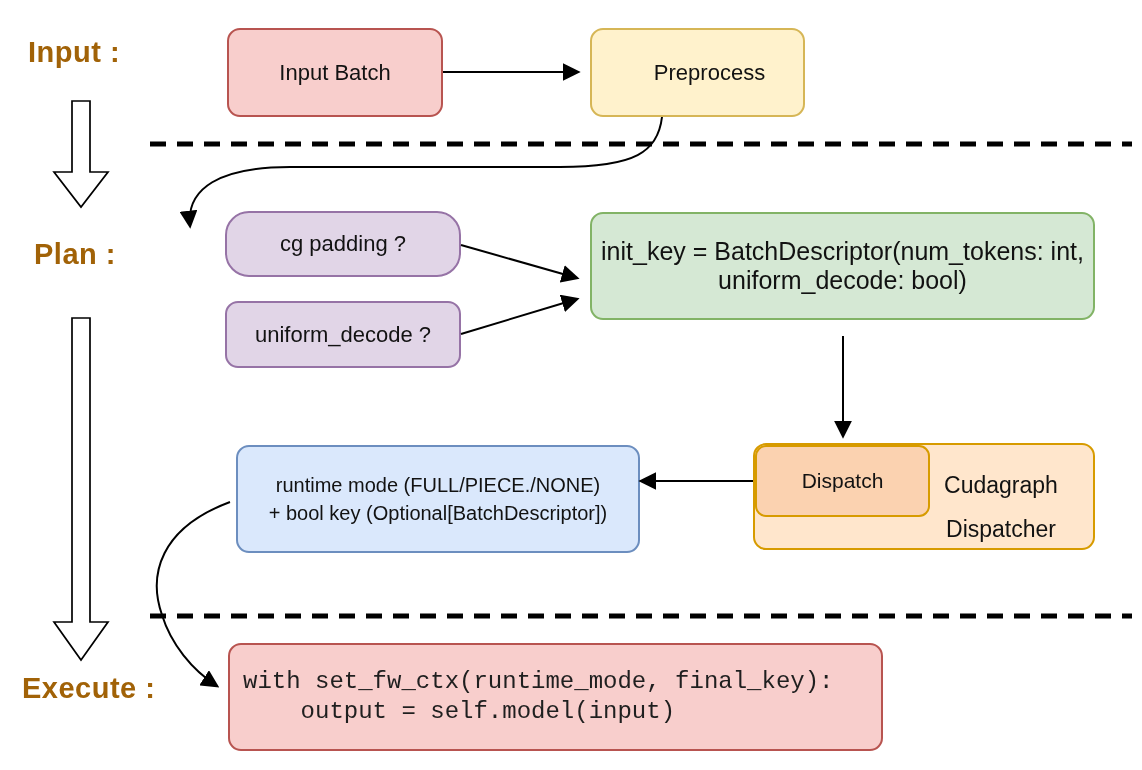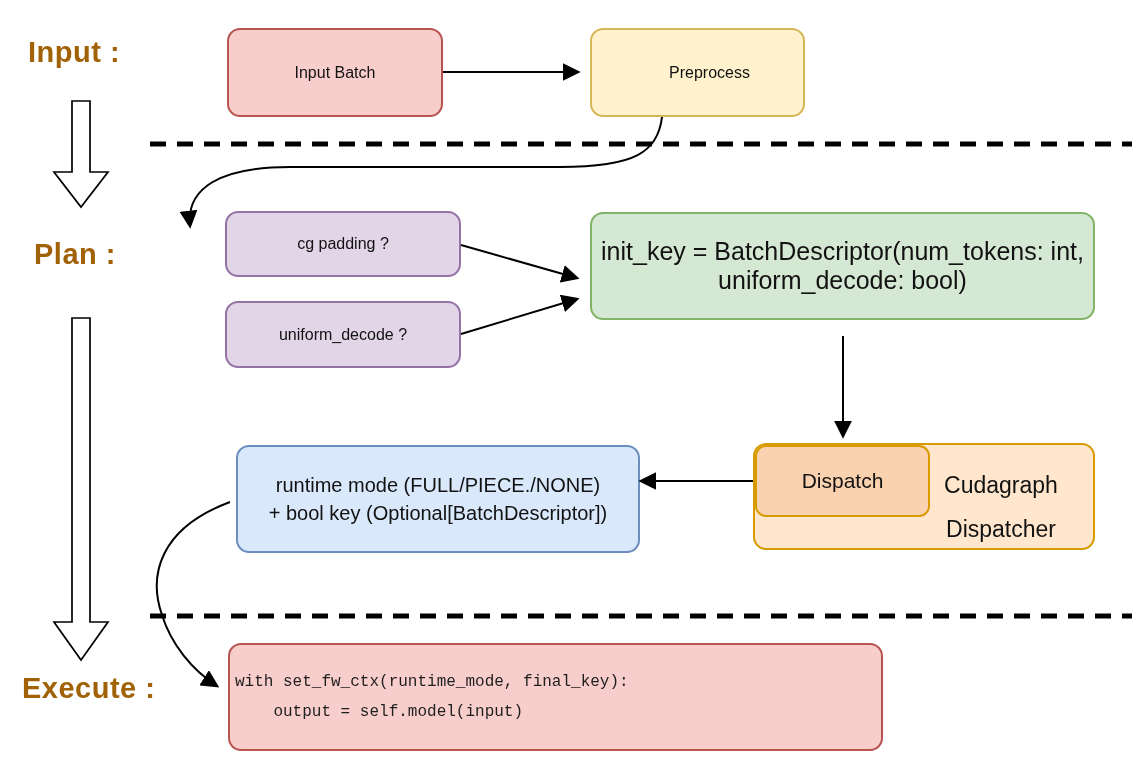--- a/index.html
+++ b/index.html
@@ -7,47 +7,47 @@
     width:1142px;height:770px;position:relative;background:#ffffff;
     font-family:"Liberation Sans", sans-serif;color:#121212;overflow:hidden;
   }
   .stage{position:absolute;inset:0;width:1142px;height:770px;}
   .section-label{
     position:absolute;font-weight:bold;font-size:29px;color:#a16207;letter-spacing:0.5px;
   }
   .node{
     position:absolute;display:flex;align-items:center;justify-content:center;
     border:2px solid;border-radius:13px;box-sizing:border-box;text-align:center;
-    font-size:16px;line-height:1.25;
+    font-size:22px;line-height:1.25;
   }
   .node .lines{display:block;}
   .node .ln{display:block;}
   
   .red    {background:#f8cecc;border-color:#b85450;}
   .yellow {background:#fff2cc;border-color:#d6b656;}
   .purple {background:#e1d5e7;border-color:#9673a6;}
   .green  {background:#d5e8d4;border-color:#82b366;}
   .orange-light{background:#ffe6cc;border-color:#d79b00;}
   .orange-dark {background:#fbd2b0;border-color:#d79b00;}
   .blue   {background:#dae8fc;border-color:#6c8ebf;}
 
   #node-input-batch   {left:227px;top:28px;width:216px;height:89px;}
   #node-preprocess    {left:590px;top:28px;width:215px;height:89px;padding-left:24px;}
-  #node-cg-padding    {left:225px;top:211px;width:236px;height:66px;}
+  #node-cg-padding    {left:225px;top:211px;width:236px;height:66px;border-radius:24px;}
   #node-uniform-decode{left:225px;top:301px;width:236px;height:67px;}
   #node-init-key      {left:590px;top:212px;width:505px;height:108px;font-size:25px;line-height:29px;}
   #node-cudagraph     {left:753px;top:443px;width:342px;height:107px;}
   #node-dispatch      {left:755px;top:445px;width:175px;height:72px;font-size:21px;border-radius:11px;}
   #cudagraph-label    {position:absolute;left:916px;top:463px;width:170px;text-align:center;
                        font-size:23px;line-height:44px;}
   #node-runtime-mode  {left:228px;top:445px;width:404px;height:108px;font-size:20px;line-height:28px;margin-left:8px;}
   #node-execute-code  {left:228px;top:643px;width:655px;height:108px;
                        justify-content:flex-start;text-align:left;
-                       font-family:"Liberation Mono", monospace;font-size:16px;line-height:30px;
-                       color:#1f1f1f;padding-left:5px;}
+                       font-family:"Liberation Mono", monospace;font-size:24px;line-height:30px;
+                       color:#1f1f1f;padding-left:13px;}
   #node-execute-code .ln{white-space:pre;}
 
   svg.overlay{position:absolute;left:0;top:0;pointer-events:none;}
   .edge{stroke:#000;stroke-width:2;fill:none;}
   .dashed{stroke:#000;stroke-width:5;stroke-dasharray:16 11;fill:none;}
   .hollow-arrow{fill:#fff;stroke:#000;stroke-width:1.7;}
 </style>
 </head>
 <body>
 

